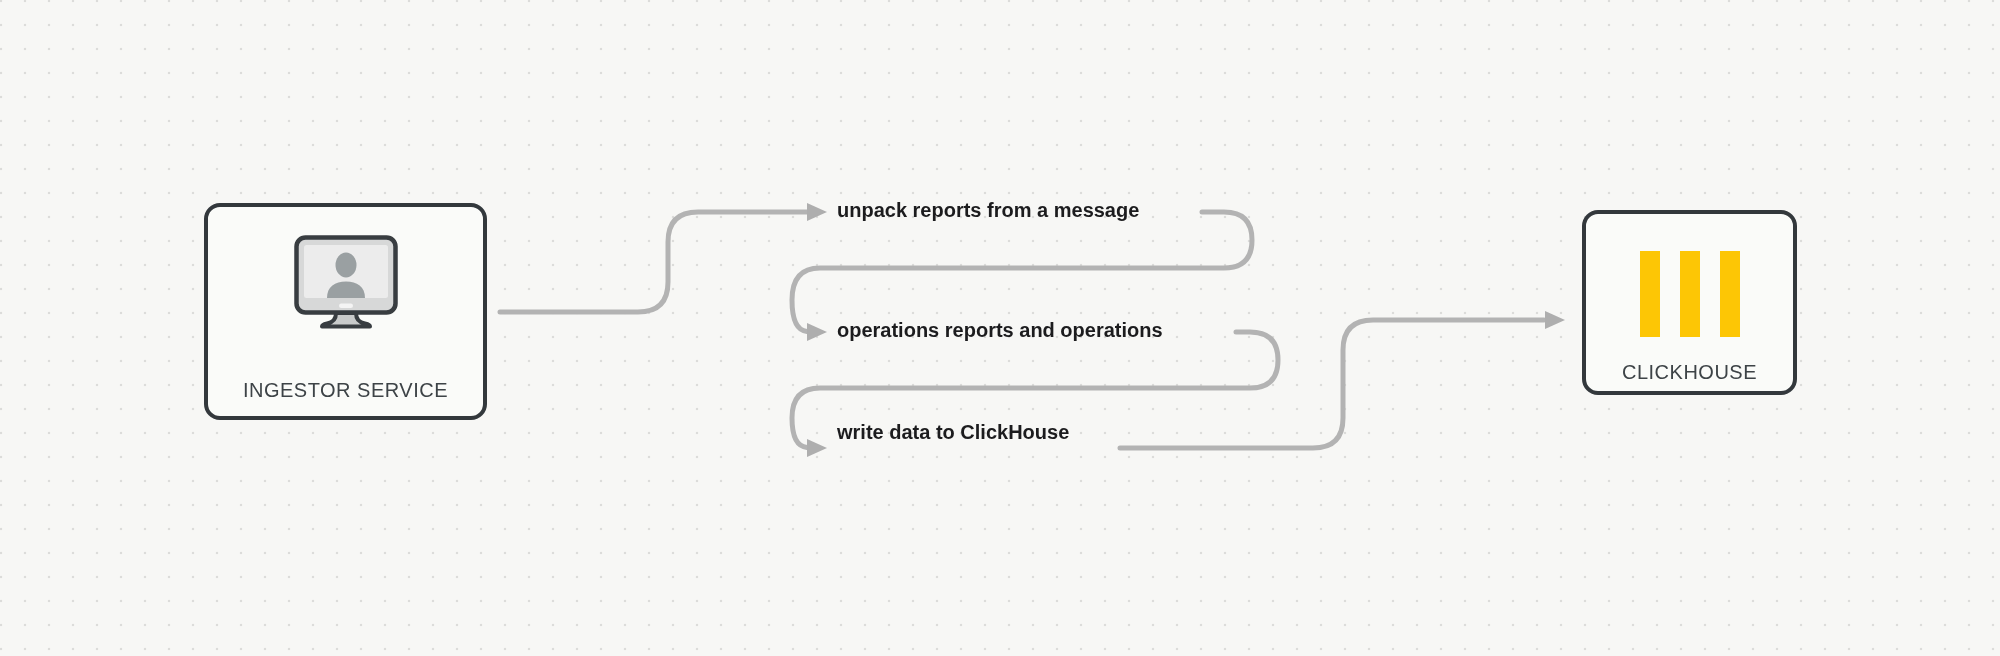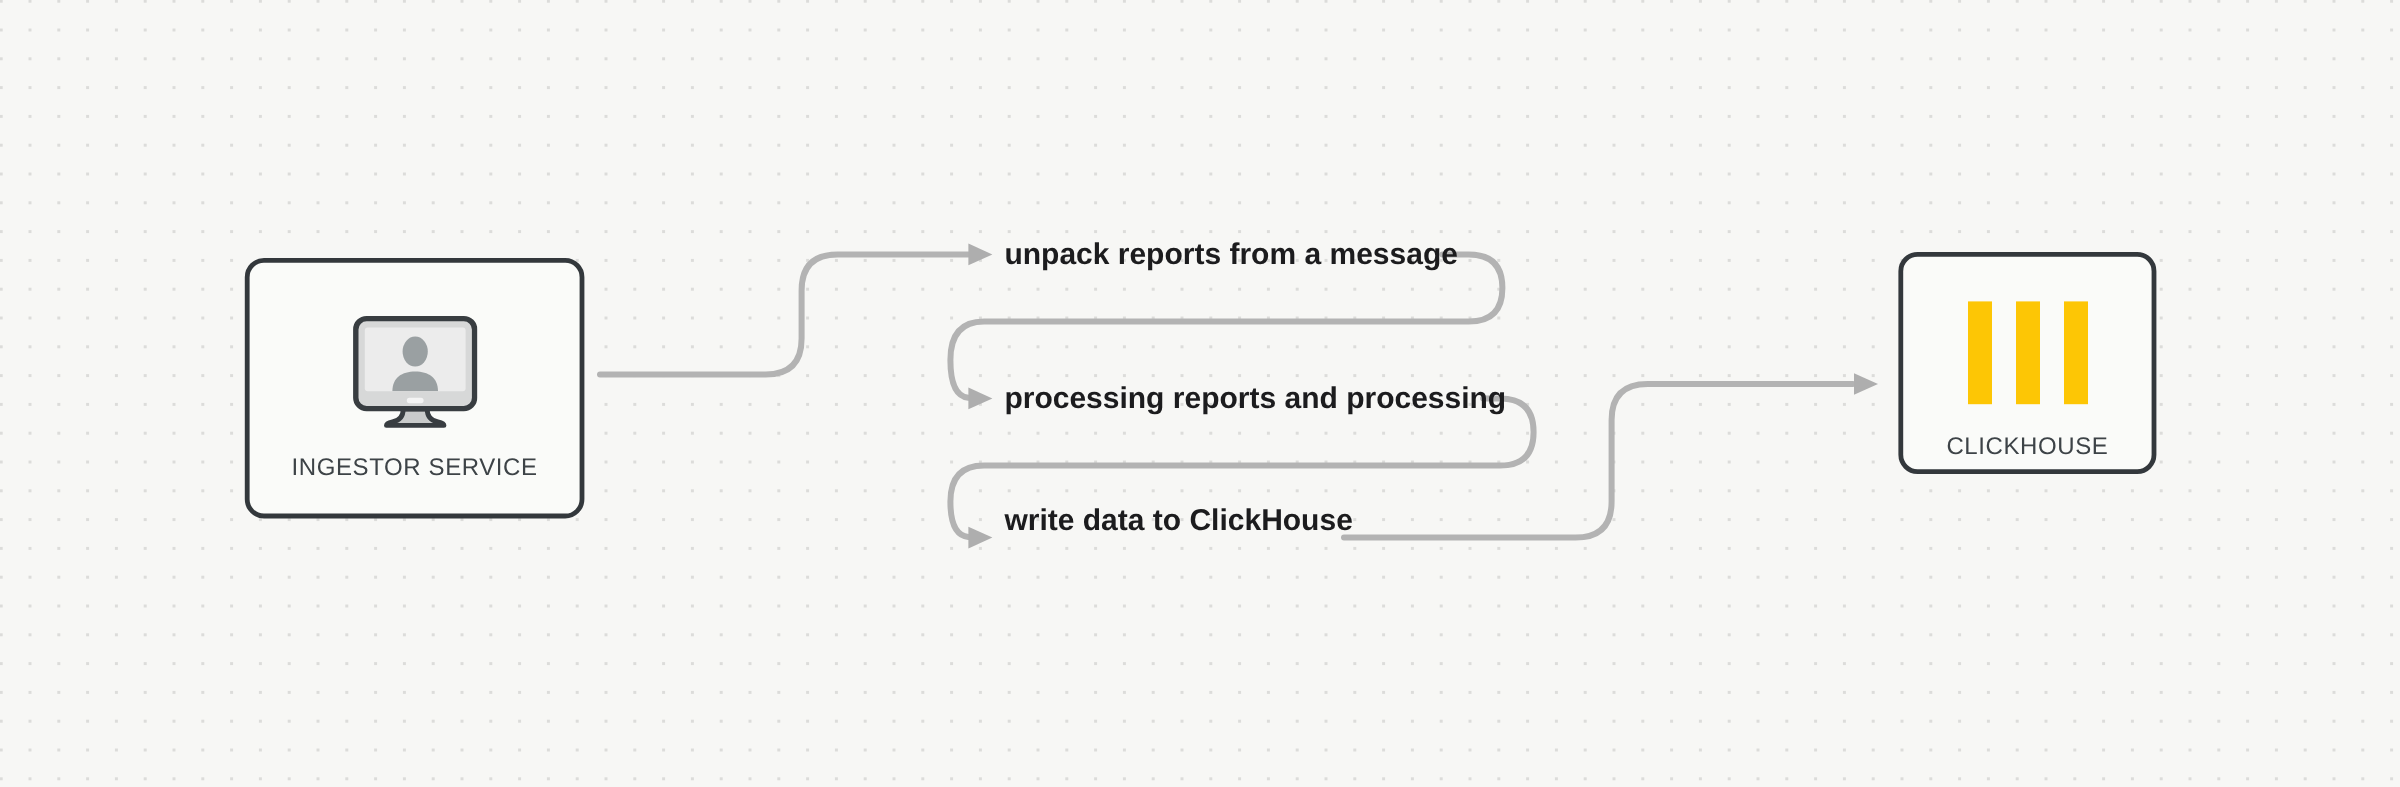--- a/index.html
+++ b/index.html
@@ -17,34 +17,34 @@
   .node{
     position:absolute;
     box-sizing:border-box;
     background:#fafbf9;
     border:4px solid #33383c;
     border-radius:16px;
     display:flex;
     flex-direction:column;
     align-items:center;
   }
-  .node-ingestor{left:204px;top:215px;width:283px;height:217px;padding-top:44px;}
+  .node-ingestor{left:204px;top:203px;width:283px;height:217px;padding-top:28px;gap:28px;}
   .node-clickhouse{left:1582px;top:210px;width:215px;height:185px;padding-top:37px;}
   .node-label{
     font-size:20px;
     color:#3d4347;
     letter-spacing:0.5px;
     white-space:nowrap;
   }
   .node-ingestor .node-label{margin-top:22px;}
   .node-clickhouse .node-label{margin-top:24px;}
   .step-label{
     position:absolute;
     left:837px;
-    font-size:25px;
+    font-size:20px;
     font-weight:600;
     color:#1c1c1e;
     line-height:1;
     white-space:nowrap;
   }
   .step-1{top:200px;}
   .step-2{top:320px;}
   .step-3{top:422px;}
 </style>
 </head>
@@ -91,16 +91,16 @@
       <g fill="#fdc605">
         <rect x="0" y="0" width="20" height="86"></rect>
         <rect x="40" y="0" width="20" height="86"></rect>
         <rect x="80" y="0" width="20" height="86"></rect>
       </g>
     </svg>
     <div class="node-label">CLICKHOUSE</div>
   </div>
 
   <div class="step-label step-1">unpack reports from a message</div>
-  <div class="step-label step-2">processing reports and processing</div>
+  <div class="step-label step-2">operations reports and operations</div>
   <div class="step-label step-3">write data to ClickHouse</div>
 
 </div>
 
 </body></html>

